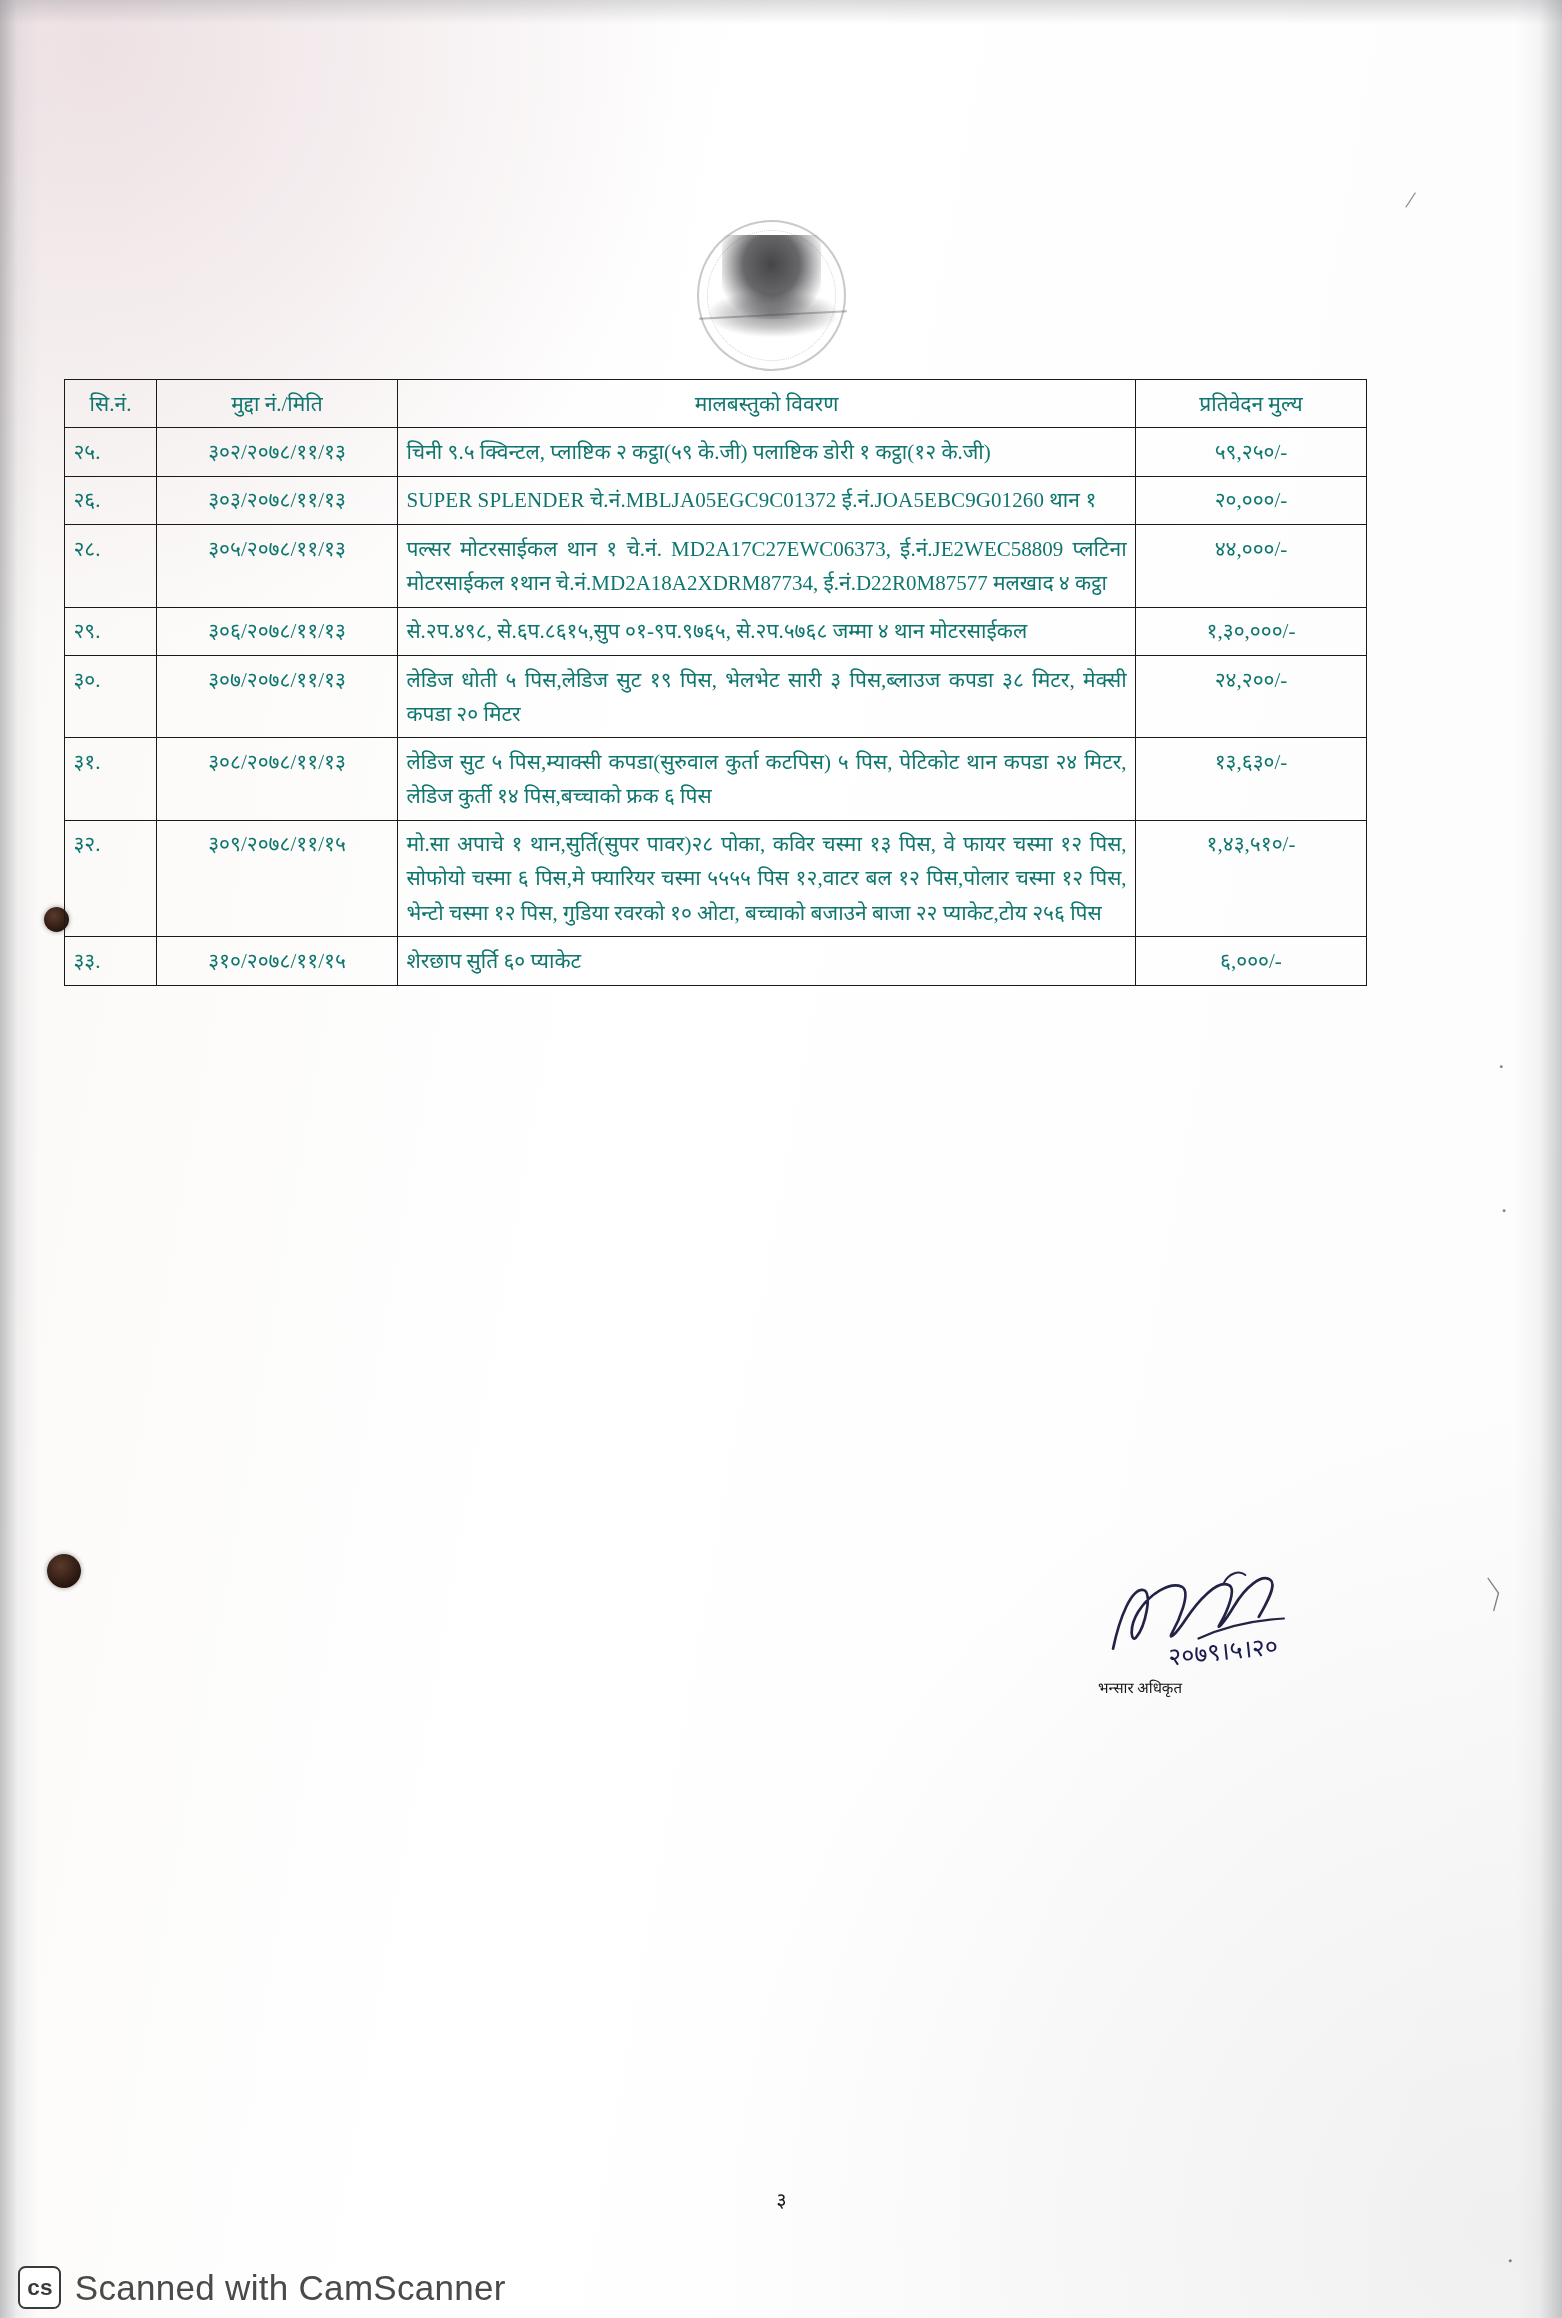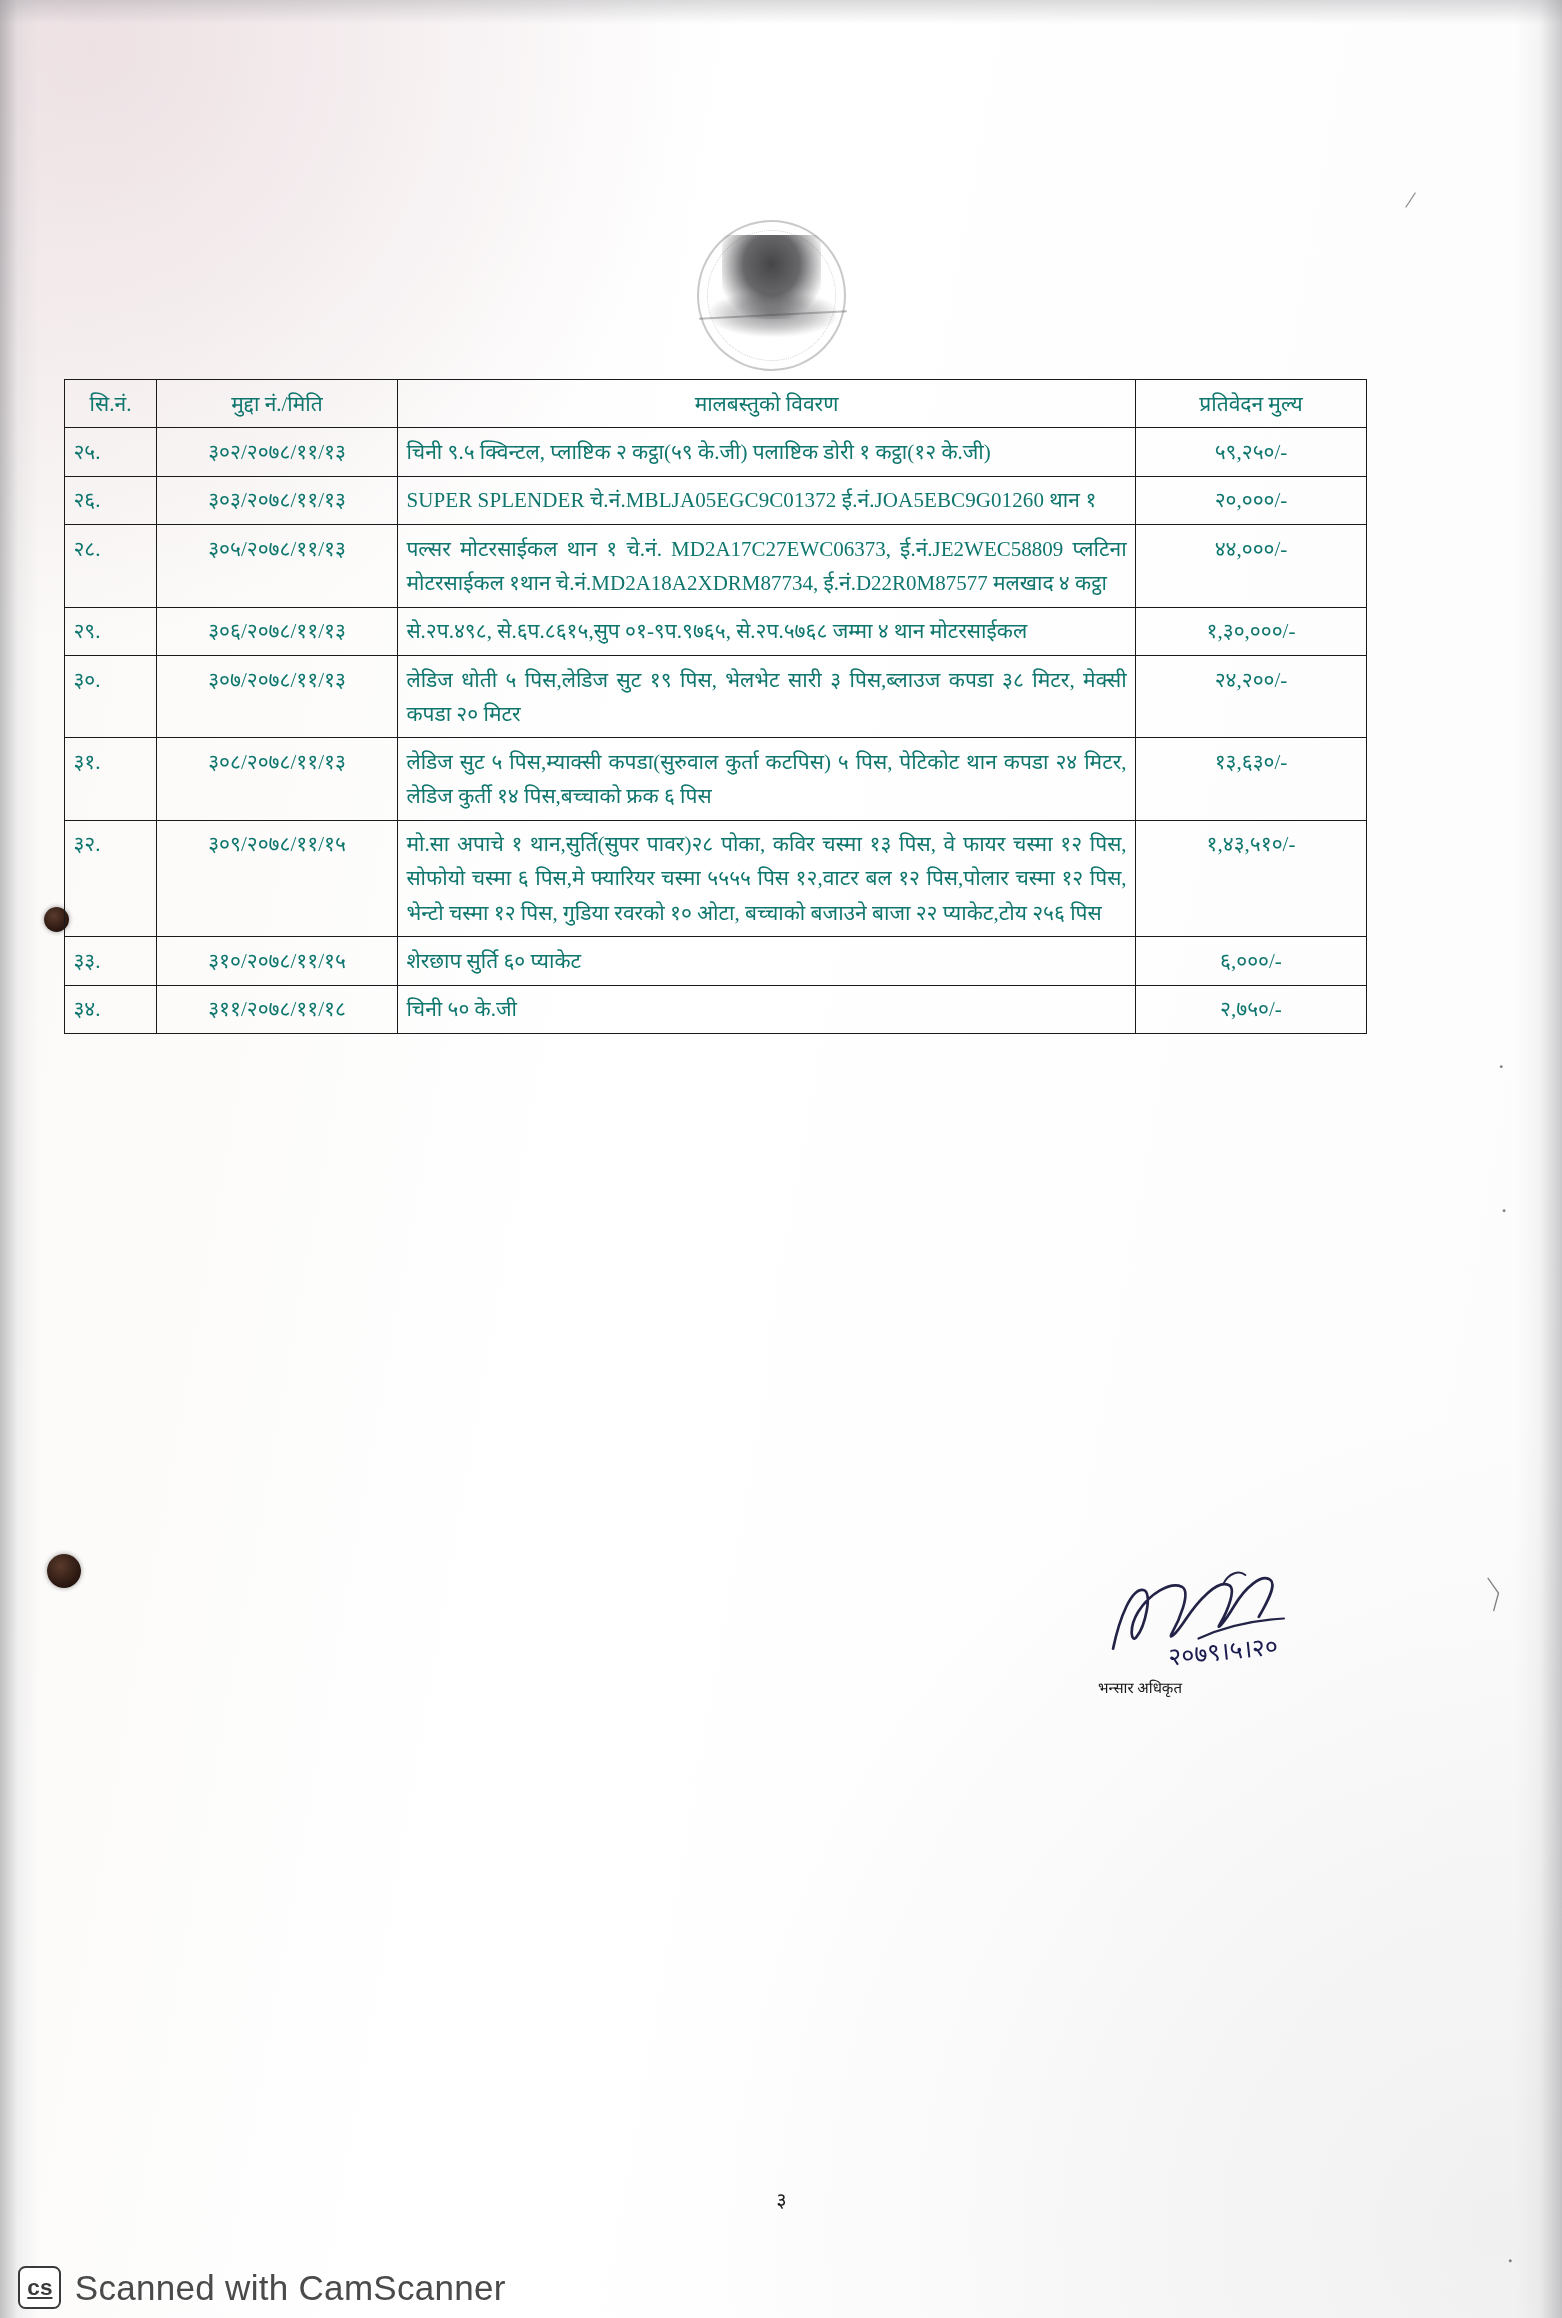--- a/index.html
+++ b/index.html
@@ -217,21 +217,20 @@
     border-radius: 7.5px;
     background: #ffffff;
     border: 2.5px solid #3a3a3a;
     color: #3a3a3a;
     font-size: 22.6px;
     font-weight: bold;
     display: flex;
     align-items: center;
     justify-content: center;
     font-family: "Liberation Sans", sans-serif;
-    text-decoration: underline;
   }
   .cs-text {
     font-family: "Liberation Sans", sans-serif;
     font-size: 35px;
     color: #4a4a4a;
     letter-spacing: 0.3px;
   }
 </style>
 </head>
 <body>
@@ -318,26 +317,20 @@
           <td class="mudda">३०९/२०७८/११/१५</td>
           <td class="desc">मो.सा अपाचे १ थान,सुर्ति(सुपर पावर)२८ पोका, कविर चस्मा १३ पिस, वे फायर चस्मा १२ पिस, सोफोयो चस्मा ६ पिस,मे फ्यारियर चस्मा ५५५५ पिस १२,वाटर बल १२ पिस,पोलार चस्मा १२ पिस, भेन्टो चस्मा १२ पिस, गुडिया रवरको १० ओटा, बच्चाको बजाउने बाजा २२ प्याकेट,टोय २५६ पिस</td>
           <td class="price">१,४३,५१०/-</td>
         </tr>
         <tr>
           <td class="sn">३३.</td>
           <td class="mudda">३१०/२०७८/११/१५</td>
           <td class="desc">शेरछाप सुर्ति ६० प्याकेट</td>
           <td class="price">६,०००/-</td>
         </tr>
-        <tr>
-          <td class="sn">३४.</td>
-          <td class="mudda">३११/२०७८/११/१८</td>
-          <td class="desc">चिनी ५० के.जी</td>
-          <td class="price">२,७५०/-</td>
-        </tr>
       </tbody>
     </table>
   </div>
 
   <div class="signature-area">
     <svg class="sig-scribble" viewBox="0 0 240 120">
       <path d="M18,96 C26,58 40,24 54,26 C66,28 56,70 46,82 C40,90 36,72 48,52 C62,30 86,16 100,22 C112,28 96,64 88,78 C84,86 92,80 104,62 C120,38 142,14 156,20 C166,24 154,52 146,66 C140,76 150,66 162,46 C176,22 196,6 206,14 C214,20 200,44 192,58" fill="none" stroke="#232347" stroke-width="3.2" stroke-linecap="round"></path>
       <path d="M120,84 C150,70 188,62 222,60" fill="none" stroke="#232347" stroke-width="2.6" stroke-linecap="round"></path>
       <path d="M150,18 C156,6 168,2 176,8" fill="none" stroke="#232347" stroke-width="2.4" stroke-linecap="round"></path>
     </svg>

